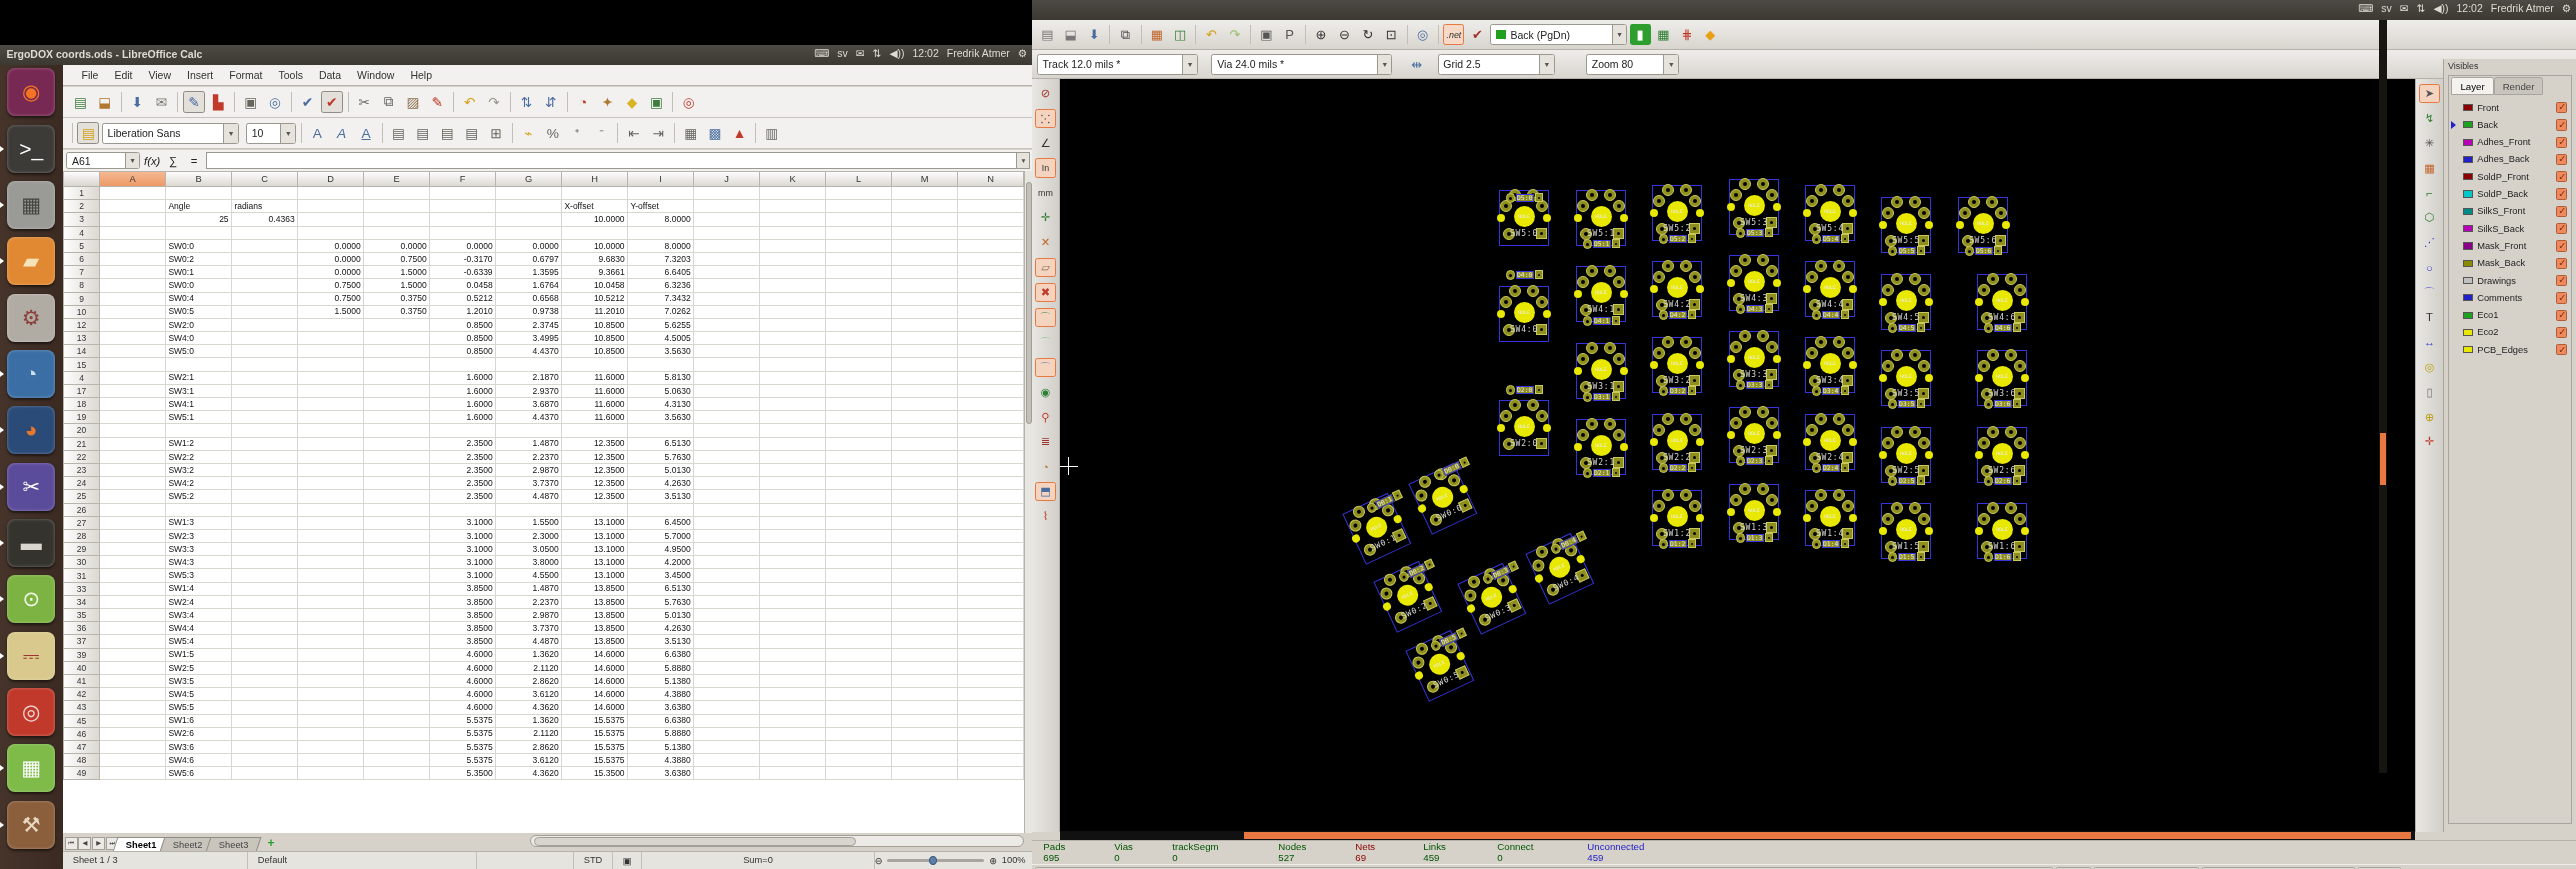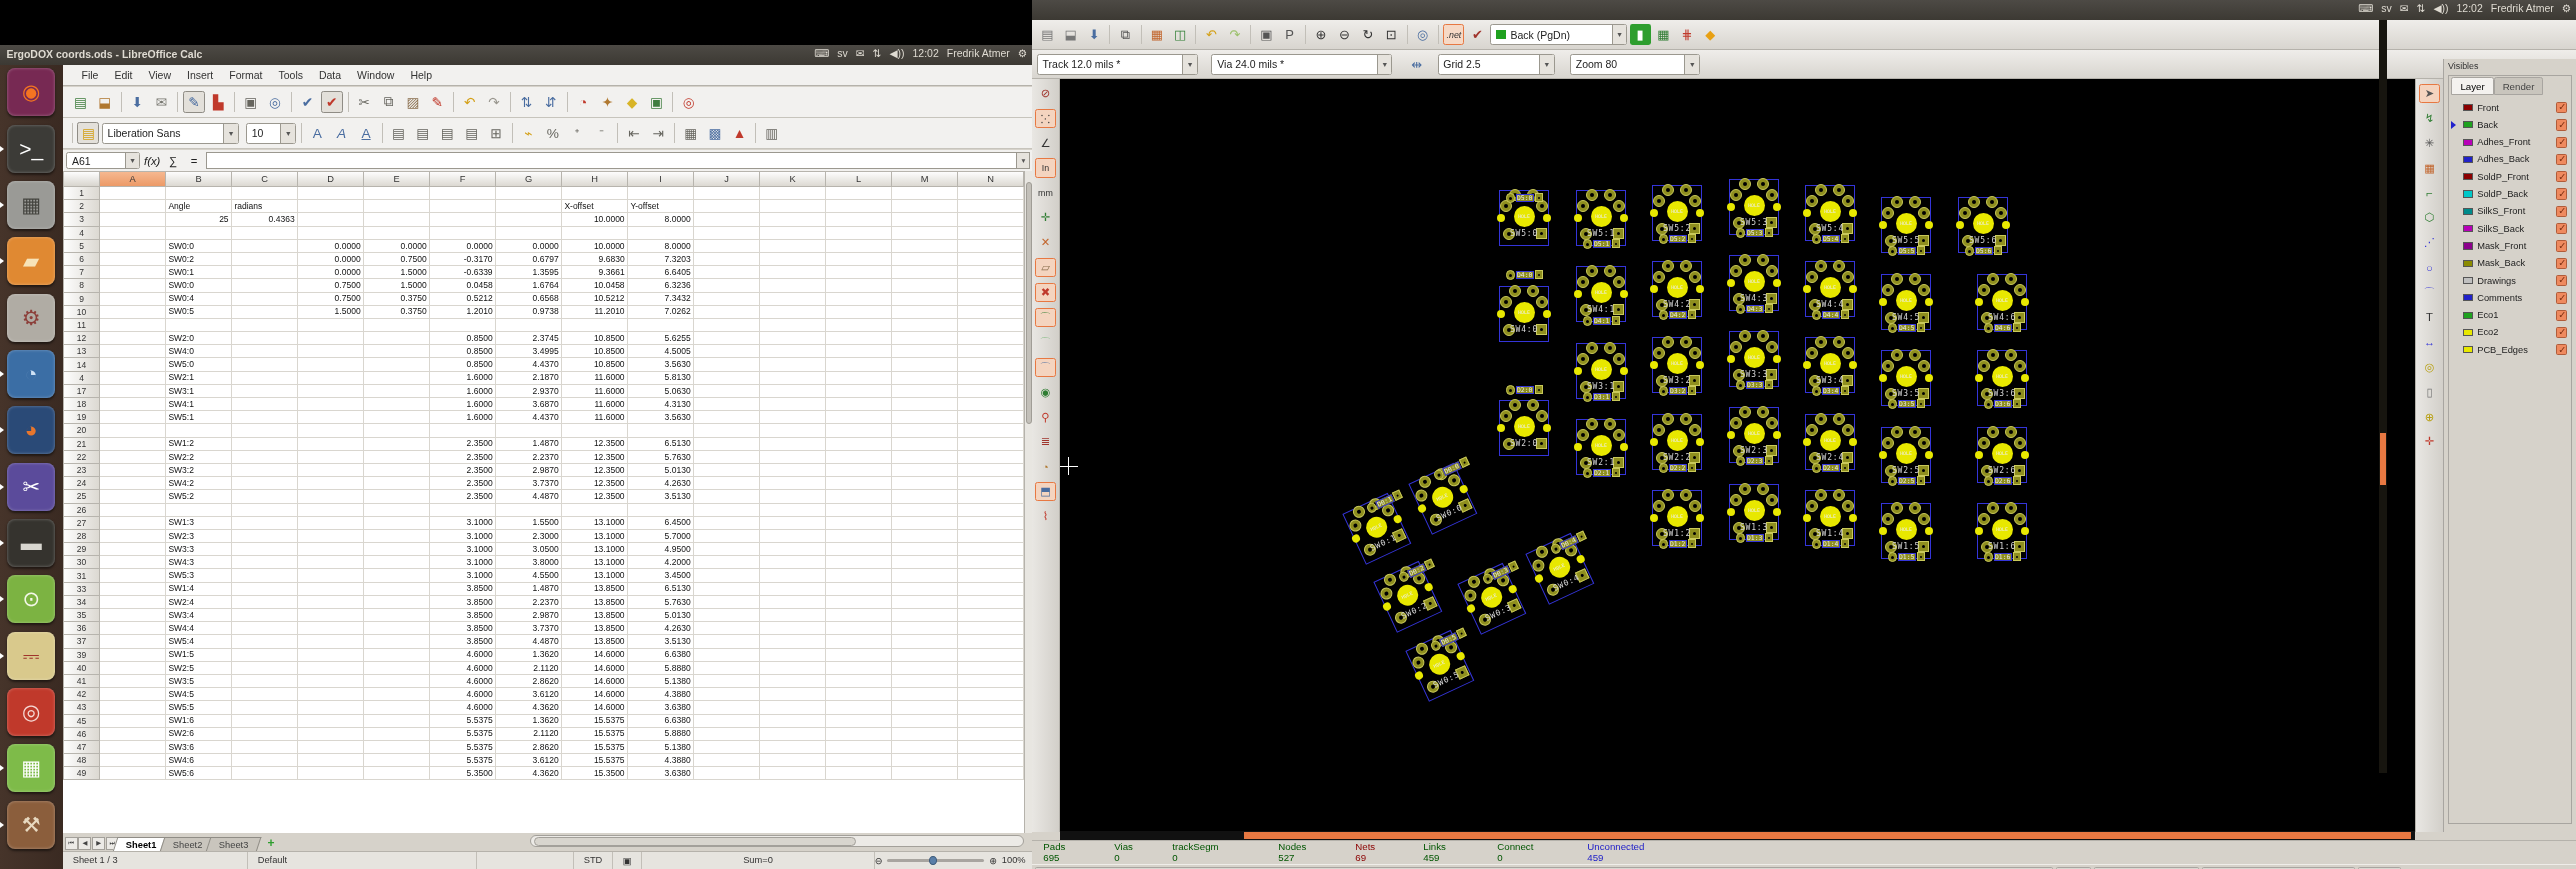--- a/index.html
+++ b/index.html
@@ -492,37 +492,20 @@
           <div class="cell num">0.9738</div>
           <div class="cell num">11.2010</div>
           <div class="cell num">7.0262</div>
           <div class="cell"></div>
           <div class="cell"></div>
           <div class="cell"></div>
           <div class="cell"></div>
           <div class="cell"></div>
         </div>
         <div class="row">
-          <div class="row-h">11</div>
-          <div class="cell"></div>
-          <div class="cell"></div>
-          <div class="cell"></div>
-          <div class="cell"></div>
-          <div class="cell"></div>
-          <div class="cell"></div>
-          <div class="cell"></div>
-          <div class="cell"></div>
-          <div class="cell"></div>
-          <div class="cell"></div>
-          <div class="cell"></div>
-          <div class="cell"></div>
-          <div class="cell"></div>
-          <div class="cell"></div>
-        </div>
-        <div class="row">
           <div class="row-h">12</div>
           <div class="cell"></div>
           <div class="cell">SW2:0</div>
           <div class="cell"></div>
           <div class="cell"></div>
           <div class="cell"></div>
           <div class="cell num">0.8500</div>
           <div class="cell num">2.3745</div>
           <div class="cell num">10.8500</div>
           <div class="cell num">5.6255</div>
@@ -553,20 +536,37 @@
           <div class="row-h">14</div>
           <div class="cell"></div>
           <div class="cell">SW5:0</div>
           <div class="cell"></div>
           <div class="cell"></div>
           <div class="cell"></div>
           <div class="cell num">0.8500</div>
           <div class="cell num">4.4370</div>
           <div class="cell num">10.8500</div>
           <div class="cell num">3.5630</div>
+          <div class="cell"></div>
+          <div class="cell"></div>
+          <div class="cell"></div>
+          <div class="cell"></div>
+          <div class="cell"></div>
+        </div>
+        <div class="row">
+          <div class="row-h">15</div>
+          <div class="cell"></div>
+          <div class="cell"></div>
+          <div class="cell"></div>
+          <div class="cell"></div>
+          <div class="cell"></div>
+          <div class="cell"></div>
+          <div class="cell"></div>
+          <div class="cell"></div>
+          <div class="cell"></div>
           <div class="cell"></div>
           <div class="cell"></div>
           <div class="cell"></div>
           <div class="cell"></div>
           <div class="cell"></div>
         </div>
         <div class="row">
           <div class="row-h">4</div>
           <div class="cell"></div>
           <div class="cell">SW2:1</div>
@@ -1170,21 +1170,21 @@
       </div>
     <div class="combo" style="width:181px;margin-left:11.3px">
       <span>Via 24.0 mils *</span>
         <span class="dd">▼</span>
       </div>
     <div class="ki-btn" id="auto-track-btn" style="margin-left: 11.3px; color: rgb(74, 109, 160);">⇹</div>
     <div class="combo" style="width:117px;margin-left:8px">
       <span>Grid 2.5</span>
         <span class="dd">▼</span>
       </div>
-    <div class="combo" style="width:130px;margin-left:13px">
+    <div class="combo" style="width:93px;margin-left:29px">
       <span>Zoom 80</span>
         <span class="dd">▼</span>
       </div>
   </div>
   <div id="ki-left-tb" class="vtb">
       <div class="vbtn" style="color: rgb(160, 52, 44);">⊘</div>
       <div class="vbtn hl" style="color: rgb(51, 51, 51);">⁙</div>
       <div class="vbtn" style="color: rgb(51, 51, 51);">∠</div>
       <div class="vbtn hl" style="color: rgb(51, 51, 51); font-size: 8.9px;">In</div>
       <div class="vbtn" style="color: rgb(51, 51, 51); font-size: 8.9px;">mm</div>

